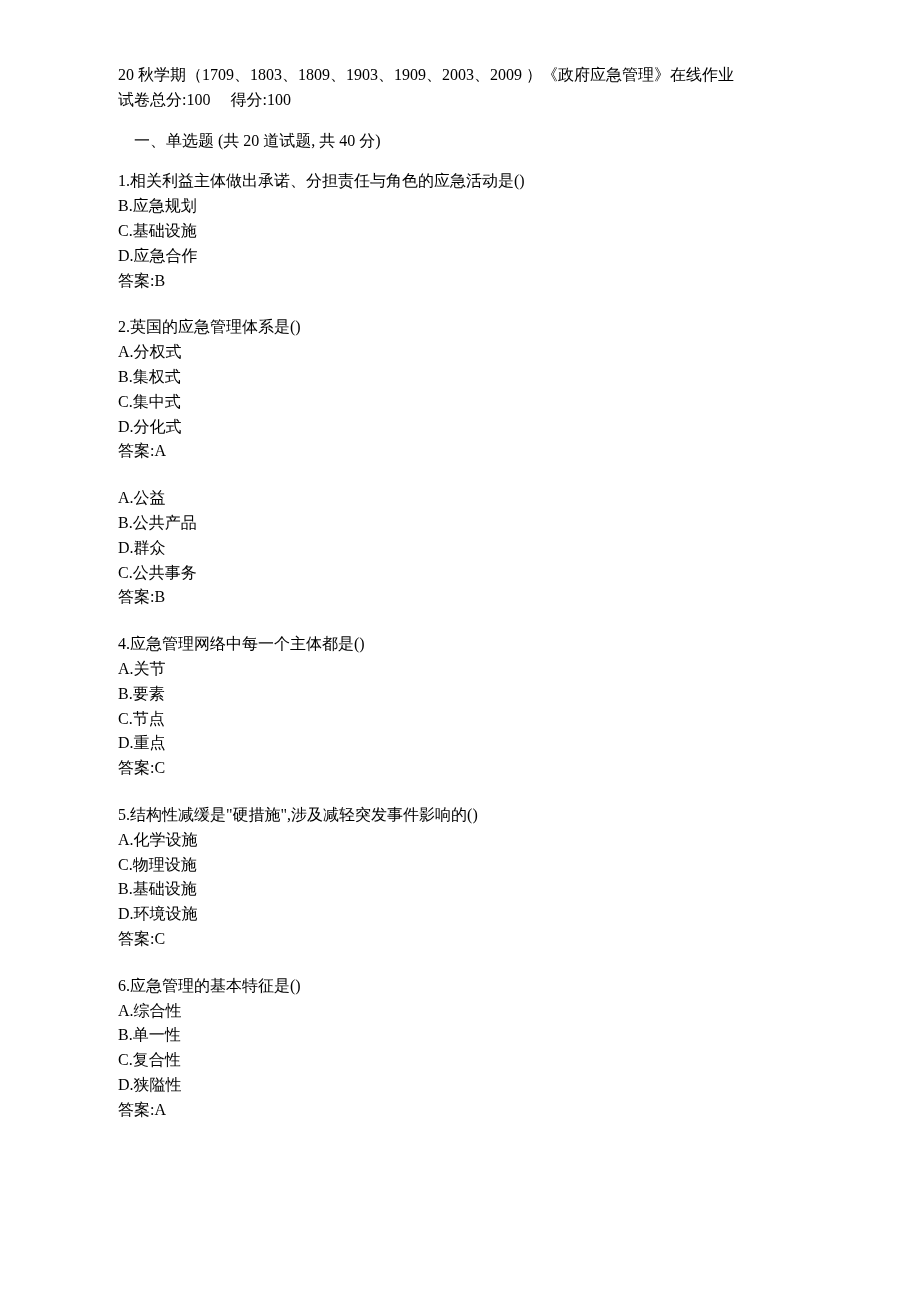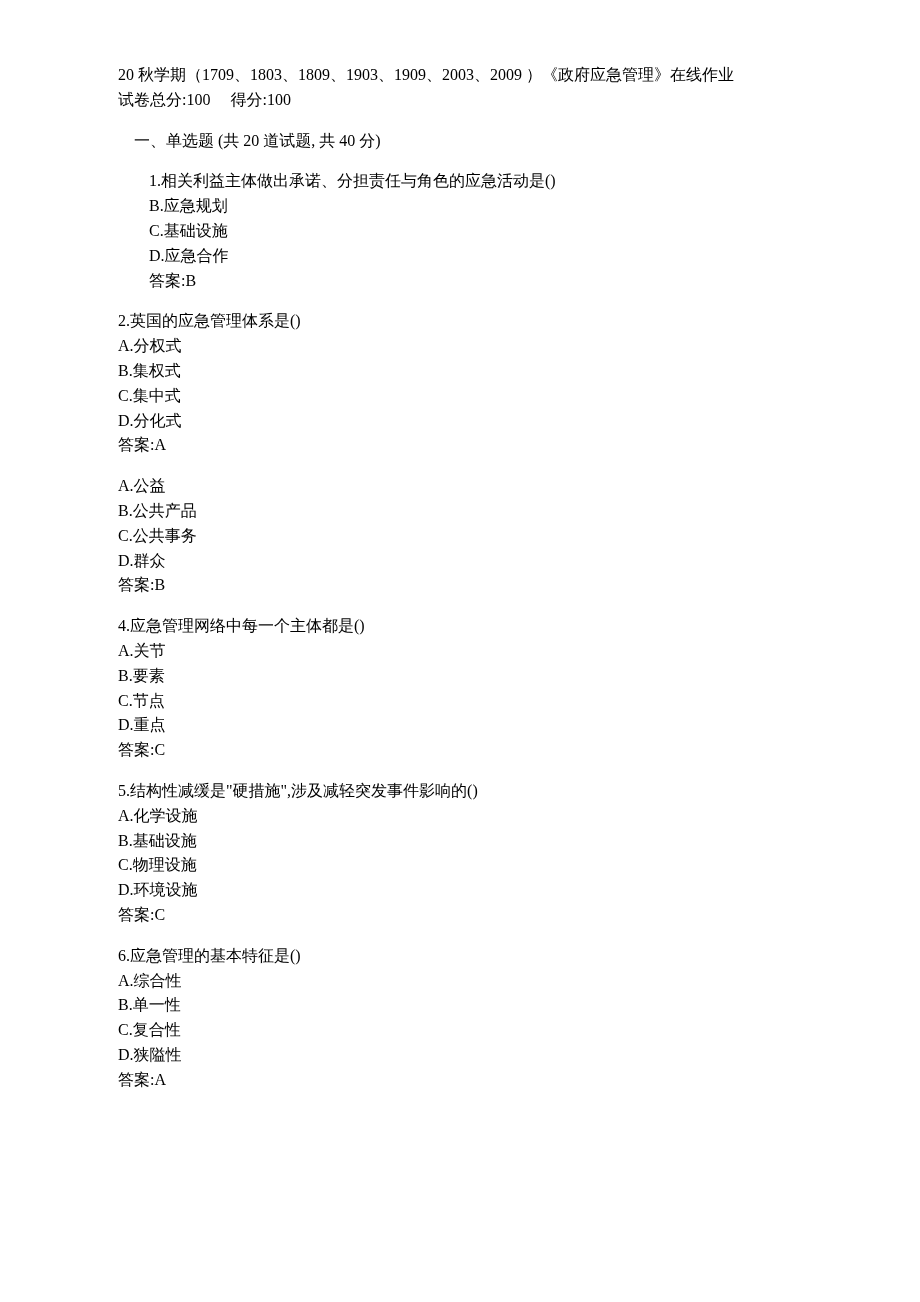--- a/index.html
+++ b/index.html
@@ -15,21 +15,21 @@
   .page {
     padding: 63px 118px 50px 118px;
   }
   .header-line {
     margin: 0;
   }
   .section-header {
     margin: 16px;
   }
   .question-block {
-    margin-top: 16px;
+    margin-top: 22px;
   }
   .question-block:first-of-type {
     margin-top: 0;
   }
   .line {
     margin: 0;
   }
   .score-line span.gap {
     display: inline-block;
     width: 20px;
@@ -39,59 +39,59 @@
 <body>
 
 <div class="page">
 
   <p class="header-line">20 秋学期（1709、1803、1809、1903、1909、2003、2009 ）《政府应急管理》在线作业</p>
   <p class="header-line score-line">
     <span>试卷总分:100</span><span class="gap"></span><span>得分:100</span>
   </p>
   <p class="section-header">一、单选题 (共 20 道试题, 共 40 分)</p>
 
-  <div style="margin-top:0;margin-left:31px;">
+  <div style="margin-top:0;">
     <p class="line">1.相关利益主体做出承诺、分担责任与角色的应急活动是()</p>
     <p class="line">B.应急规划</p>
     <p class="line">C.基础设施</p>
     <p class="line">D.应急合作</p>
     <p class="line">答案:B</p>
   </div>
 
   <div class="question-block">
     <p class="line">2.英国的应急管理体系是()</p>
     <p class="line">A.分权式</p>
     <p class="line">B.集权式</p>
     <p class="line">C.集中式</p>
     <p class="line">D.分化式</p>
     <p class="line">答案:A</p>
   </div>
 
   <div class="question-block">
     <p class="line">A.公益</p>
     <p class="line">B.公共产品</p>
+    <p class="line">D.群众</p>
     <p class="line">C.公共事务</p>
-    <p class="line">D.群众</p>
     <p class="line">答案:B</p>
   </div>
 
   <div class="question-block">
     <p class="line">4.应急管理网络中每一个主体都是()</p>
     <p class="line">A.关节</p>
     <p class="line">B.要素</p>
     <p class="line">C.节点</p>
     <p class="line">D.重点</p>
     <p class="line">答案:C</p>
   </div>
 
   <div class="question-block">
     <p class="line">5.结构性减缓是"硬措施",涉及减轻突发事件影响的()</p>
     <p class="line">A.化学设施</p>
+    <p class="line">C.物理设施</p>
     <p class="line">B.基础设施</p>
-    <p class="line">C.物理设施</p>
     <p class="line">D.环境设施</p>
     <p class="line">答案:C</p>
   </div>
 
   <div class="question-block">
     <p class="line">6.应急管理的基本特征是()</p>
     <p class="line">A.综合性</p>
     <p class="line">B.单一性</p>
     <p class="line">C.复合性</p>
     <p class="line">D.狭隘性</p>

